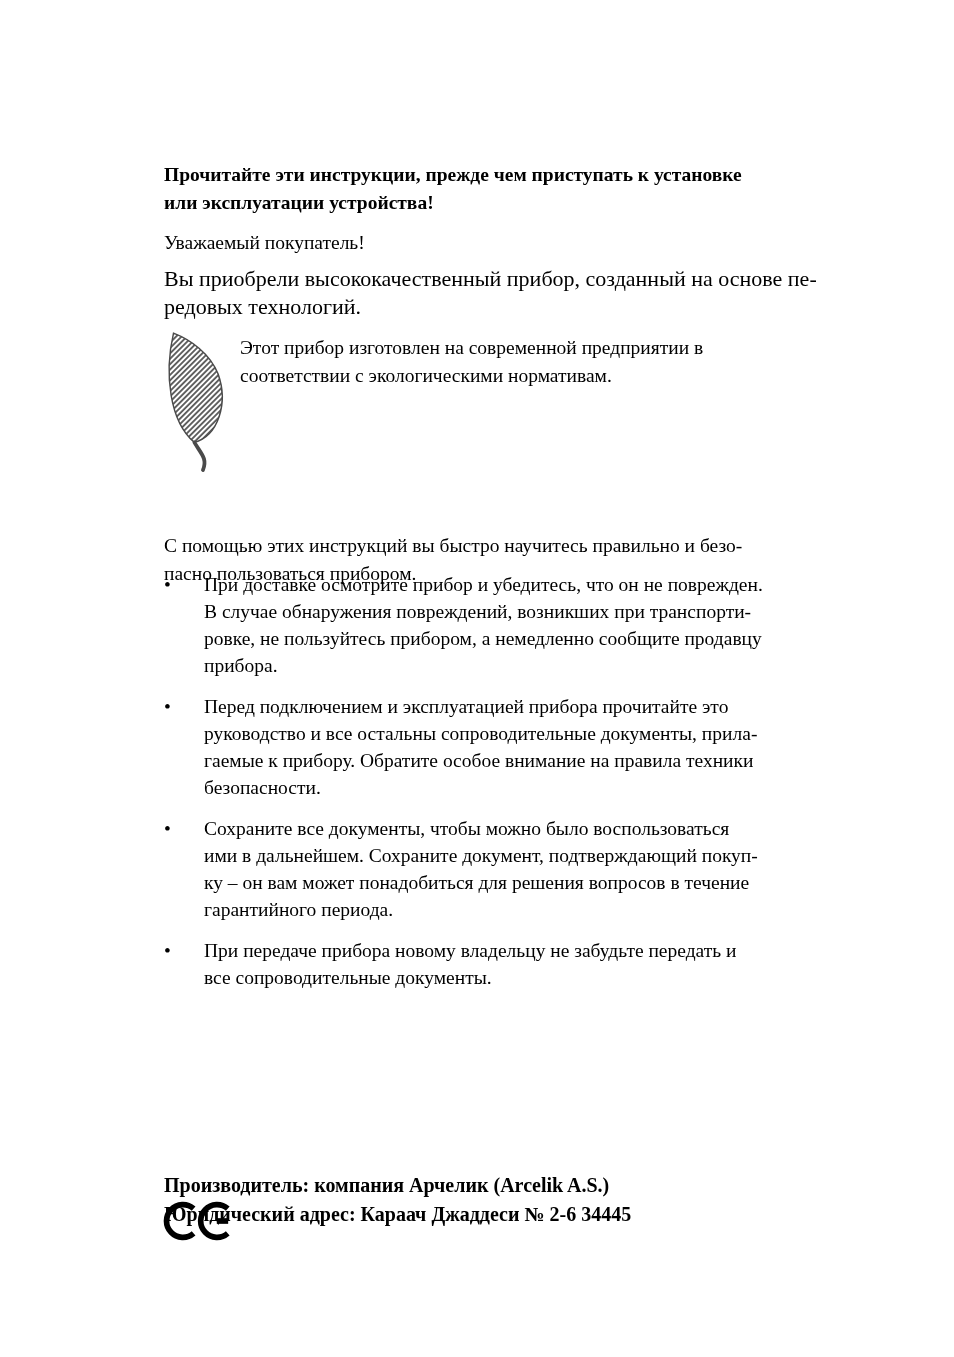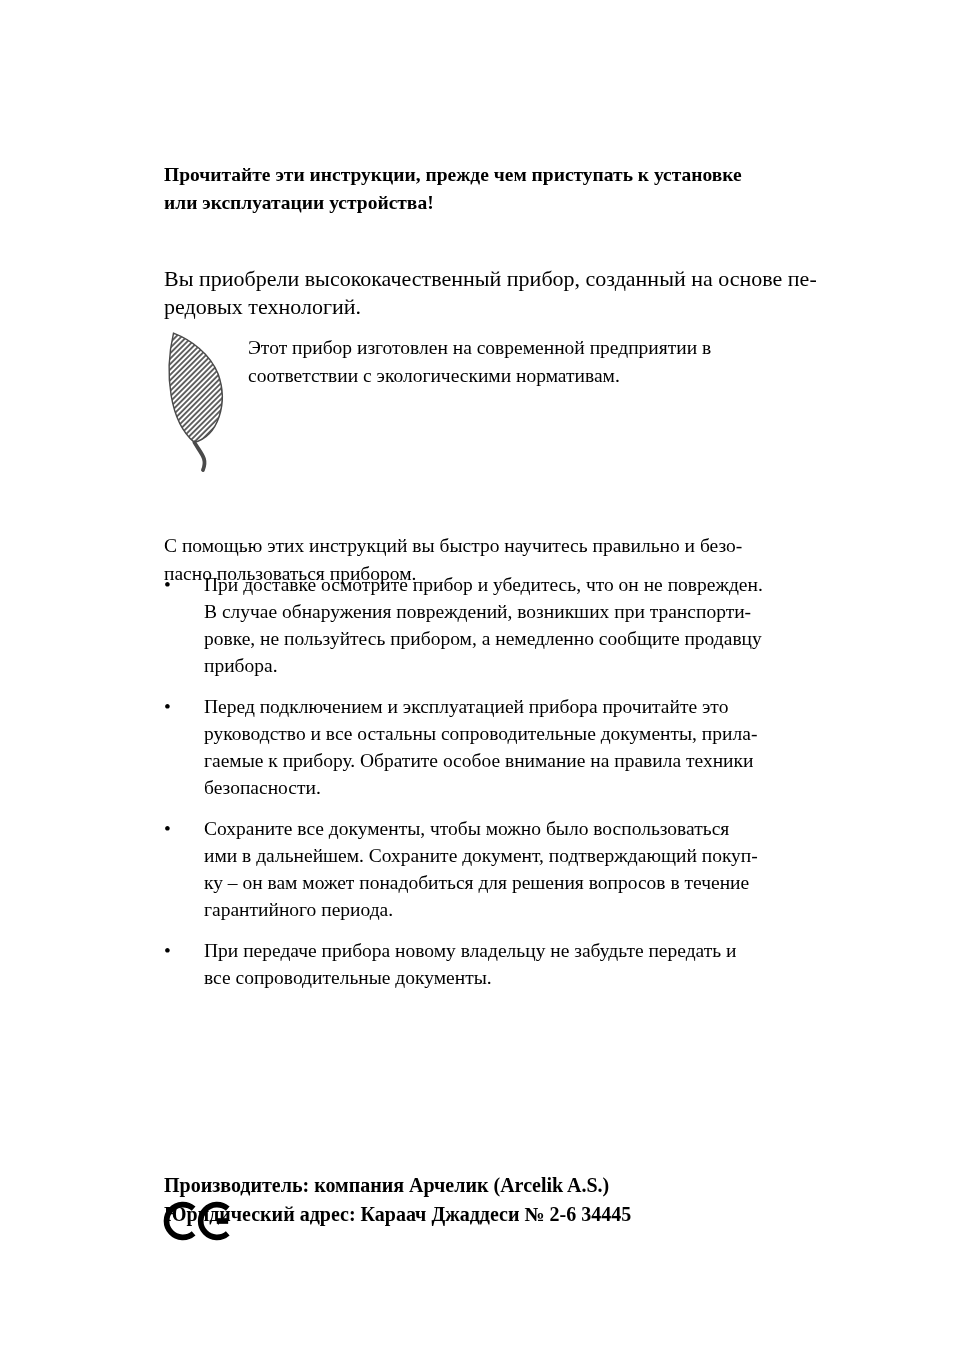--- a/index.html
+++ b/index.html
@@ -49,21 +49,21 @@
     top: 330px;
     width: 660px;
     display: flex;
     align-items: flex-start;
   }
   .leaf-wrap {
     width: 76px;
     flex: none;
   }
   .eco-text {
-    margin-left: 8px;
+    margin-left: 0;
     padding-top: 4px;
     font-size: 19.5px;
     line-height: 28px;
     white-space: pre-line;
   }
   .instr-intro {
     position: absolute;
     left: 164px;
     top: 532px;
     width: 660px;
@@ -110,20 +110,21 @@
   svg { display: block; }
 </style>
 </head>
 <body>
 
 <div class="page">
 
   <div class="title">Прочитайте эти инструкции, прежде чем приступать к установке
 или эксплуатации устройства!</div>
 
+  <div class="greeting">Уважаемый покупатель!</div>
 
   <div class="intro">Вы приобрели высококачественный прибор, созданный на основе пе-
 редовых технологий.</div>
 
   <div class="eco">
     <div class="leaf-wrap">
       <svg width="76" height="145" viewBox="0 0 80 150" xmlns="http://www.w3.org/2000/svg" aria-hidden="true">
         <defs>
           <pattern id="hatch" width="4" height="4" patternUnits="userSpaceOnUse" patternTransform="rotate(45)">
             <rect width="4" height="4" fill="#ffffff"></rect>

